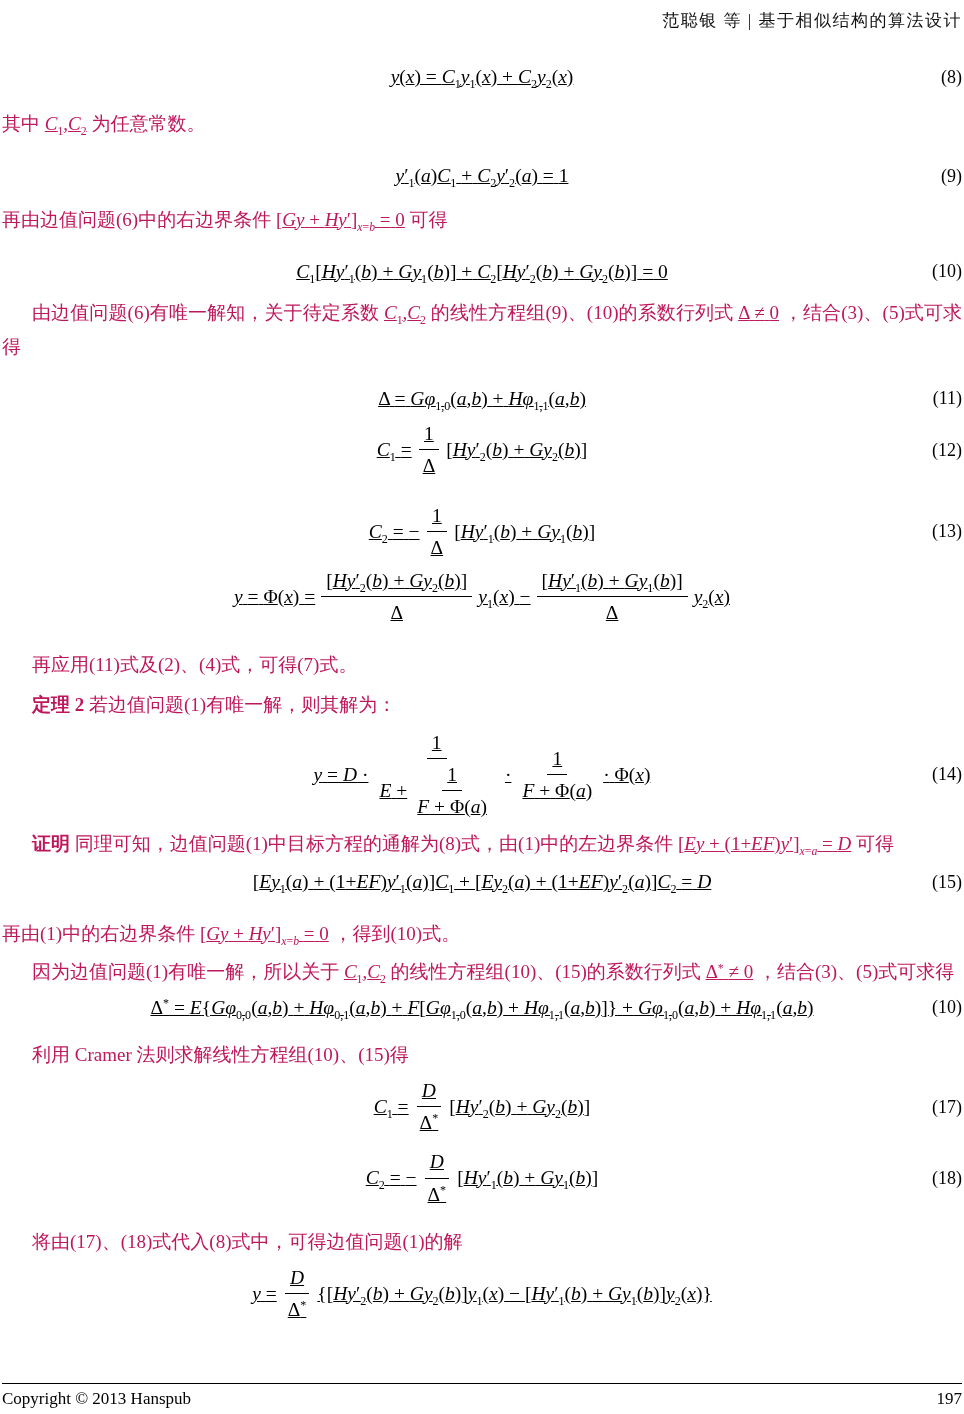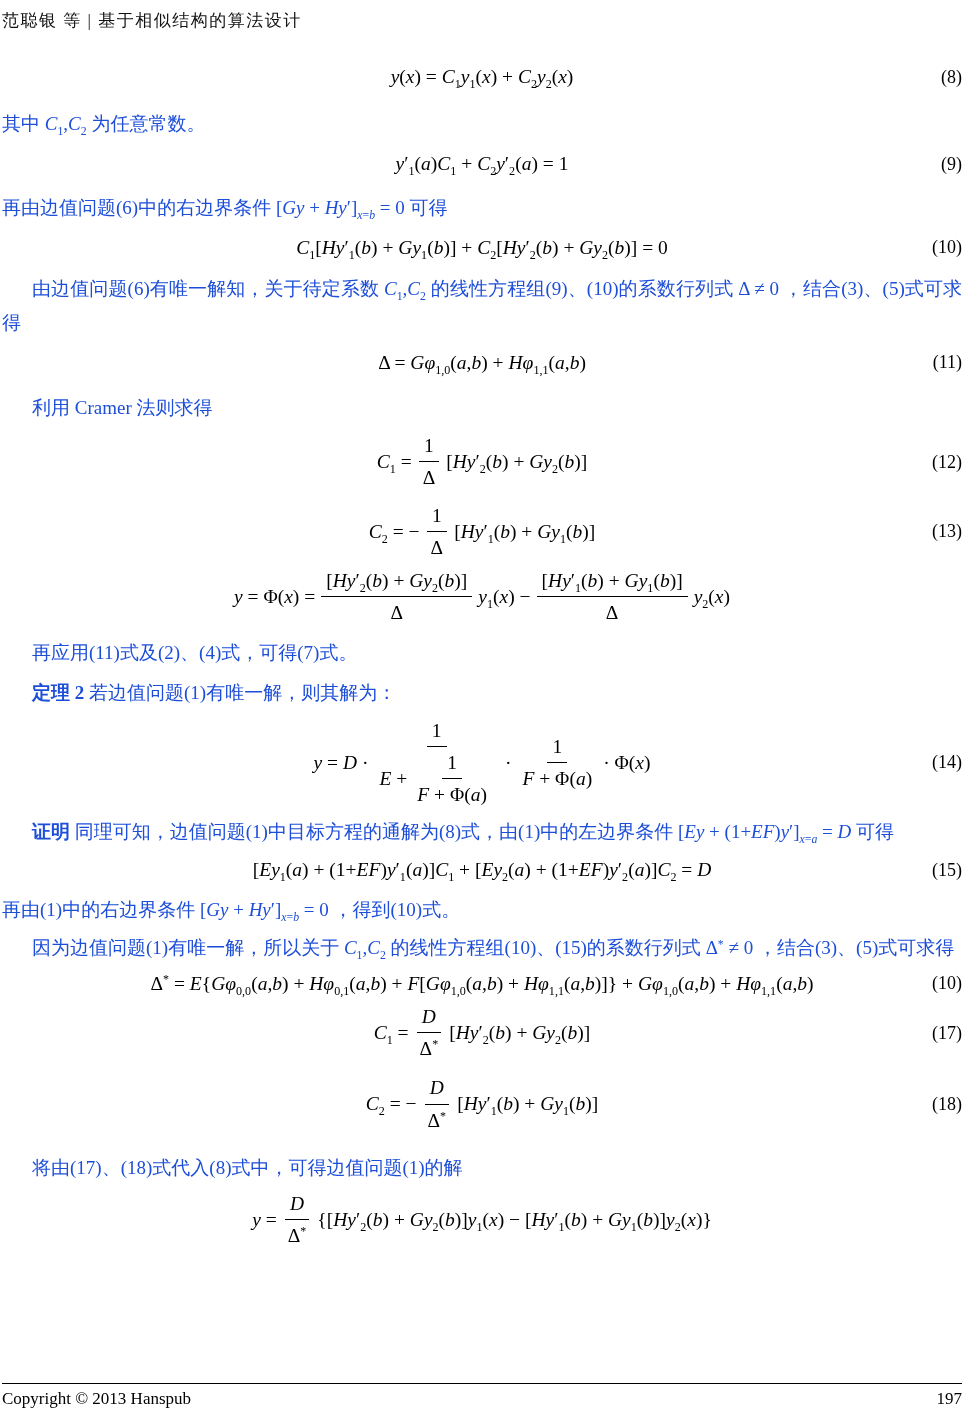--- a/index.html
+++ b/index.html
@@ -4,29 +4,29 @@
 <style>
   html,body { margin:0; padding:0; }
   body {
     width:964px; height:1414px;
     background:#ffffff; color:#000;
     font-family:"Liberation Serif","DejaVu Serif",serif;
     position:relative; overflow:hidden;
   }
   .page { position:relative; width:960px; margin:0 auto; height:100%; }
   .header {
-    text-align:left; padding-top:9px;
+    text-align:right; padding-top:9px;
     font-size:17px; letter-spacing:1.5px; color:#111;
   }
   .para {
     margin:0; font-size:19px; line-height:34px;
-    text-align:justify; color:#1d4ed8;
+    text-align:justify; color:#be185d;
   }
   .indent { text-indent:30px; }
-  .m, .math { font-family:"Liberation Serif","DejaVu Serif",serif; }
+  .m, .math { font-family:"Liberation Serif","DejaVu Serif",serif;text-decoration:underline; }
   .it { font-style:italic; }
   sub, sup { font-size:62%; line-height:0; }
   sub { vertical-align:-0.4em; }
   sup { vertical-align:0.55em; }
   b { font-weight:bold; }
   .eq-row {
     position:relative; display:flex; justify-content:center; align-items:center;
     font-size:19.5px; column-gap:4px; line-height:1.5;
   }
   .eq-num {
@@ -38,21 +38,21 @@
   .frac > .fden { padding:1px 5px 0 5px; text-align:center; }
   .hrow { display:inline-flex; align-items:center; column-gap:3px; }
   .footer {
     position:absolute; left:0; right:0; top:1383px;
     border-top:1px solid #000; padding-top:5px;
     display:flex; justify-content:space-between;
     font-size:17px;
   }
   
   .mt30{margin-top:30px}.mt16{margin-top:16px}.mt14{margin-top:14px}.mt12{margin-top:12px}
-  .mt10{margin-top:10px}.mt8{margin-top:8px}.mt6{margin-top:6px}.mt4{margin-top:4px}.mt0{margin-top:6px}
+  .mt10{margin-top:10px}.mt8{margin-top:20px}.mt6{margin-top:6px}.mt4{margin-top:4px}.mt0{margin-top:6px}
 </style>
 </head>
 <body>
 
 <div class="page">
 
   <div class="header">范聪银 等 | 基于相似结构的算法设计</div>
 
   <div class="eq-row mt30">
     <span class="math"><span class="it">y</span><span class="up">(</span><span class="it">x</span><span class="up">)</span><span class="up"> </span><span class="up">=</span><span class="up"> </span><span class="it">C</span><sub><span class="up">1</span></sub><span class="it">y</span><sub><span class="up">1</span></sub><span class="up">(</span><span class="it">x</span><span class="up">)</span><span class="up"> </span><span class="up">+</span><span class="up"> </span><span class="it">C</span><sub><span class="up">2</span></sub><span class="it">y</span><sub><span class="up">2</span></sub><span class="up">(</span><span class="it">x</span><span class="up">)</span></span>
@@ -74,21 +74,20 @@
     <span class="eq-num">(10)</span>
   </div>
 
   <p class="para indent mt10"><span>由边值问题(6)有唯一解知，关于待定系数 </span><span class="m"><span class="it">C</span><sub><span class="up">1</span></sub><span class="up">,</span><span class="it">C</span><sub><span class="up">2</span></sub></span><span> 的线性方程组(9)、(10)的系数行列式 </span><span class="m"><span class="up">Δ</span><span class="up"> </span><span class="up">≠</span><span class="up"> </span><span class="up">0</span></span><span> ，结合(3)、(5)式可求得</span></p>
 
   <div class="eq-row mt8">
     <span class="math"><span class="up">Δ</span><span class="up"> </span><span class="up">=</span><span class="up"> </span><span class="it">G</span><span class="it">φ</span><sub><span class="up">1</span><span class="up">,</span><span class="up">0</span></sub><span class="up">(</span><span class="it">a</span><span class="up">,</span><span class="it">b</span><span class="up">)</span><span class="up"> </span><span class="up">+</span><span class="up"> </span><span class="it">H</span><span class="it">φ</span><sub><span class="up">1</span><span class="up">,</span><span class="up">1</span></sub><span class="up">(</span><span class="it">a</span><span class="up">,</span><span class="it">b</span><span class="up">)</span></span>
     <span class="eq-num">(11)</span>
   </div>
 
-  <p class="para indent mt14"><span>利用 Cramer 法则求得</span></p>
 
   <div class="eq-row mt6">
     <span class="math"><span class="it">C</span><sub><span class="up">1</span></sub><span class="up"> </span><span class="up">=</span><span class="up"> </span></span>
     <span class="frac">
       <span class="fnum math"><span class="up">1</span></span>
       <span class="fden math"><span class="up">Δ</span></span>
     </span>
     <span class="math"><span class="up">[</span><span class="it">H</span><span class="it">y</span><span class="up">′</span><sub><span class="up">2</span></sub><span class="up">(</span><span class="it">b</span><span class="up">)</span><span class="up"> </span><span class="up">+</span><span class="up"> </span><span class="it">G</span><span class="it">y</span><sub><span class="up">2</span></sub><span class="up">(</span><span class="it">b</span><span class="up">)</span><span class="up">]</span></span>
     <span class="eq-num">(12)</span>
   </div>
@@ -154,20 +153,21 @@
 
   <p class="para mt8"><span>再由(1)中的右边界条件 </span><span class="m"><span class="up">[</span><span class="it">G</span><span class="it">y</span><span class="up"> </span><span class="up">+</span><span class="up"> </span><span class="it">H</span><span class="it">y</span><span class="up">′</span><span class="up">]</span><sub><span class="it">x</span><span class="up">=</span><span class="it">b</span></sub><span class="up"> </span><span class="up">=</span><span class="up"> </span><span class="up">0</span></span><span> ，得到(10)式。</span></p>
 
   <p class="para indent mt4"><span>因为边值问题(1)有唯一解，所以关于 </span><span class="m"><span class="it">C</span><sub><span class="up">1</span></sub><span class="up">,</span><span class="it">C</span><sub><span class="up">2</span></sub></span><span> 的线性方程组(10)、(15)的系数行列式 </span><span class="m"><span class="up">Δ</span><sup><span class="up">*</span></sup><span class="up"> </span><span class="up">≠</span><span class="up"> </span><span class="up">0</span></span><span> ，结合(3)、(5)式可求得</span></p>
 
   <div class="eq-row mt4">
     <span class="math"><span class="up">Δ</span><sup><span class="up">*</span></sup><span class="up"> </span><span class="up">=</span><span class="up"> </span><span class="it">E</span><span class="up">{</span><span class="it">G</span><span class="it">φ</span><sub><span class="up">0</span><span class="up">,</span><span class="up">0</span></sub><span class="up">(</span><span class="it">a</span><span class="up">,</span><span class="it">b</span><span class="up">)</span><span class="up"> </span><span class="up">+</span><span class="up"> </span><span class="it">H</span><span class="it">φ</span><sub><span class="up">0</span><span class="up">,</span><span class="up">1</span></sub><span class="up">(</span><span class="it">a</span><span class="up">,</span><span class="it">b</span><span class="up">)</span><span class="up"> </span><span class="up">+</span><span class="up"> </span><span class="it">F</span><span class="up">[</span><span class="it">G</span><span class="it">φ</span><sub><span class="up">1</span><span class="up">,</span><span class="up">0</span></sub><span class="up">(</span><span class="it">a</span><span class="up">,</span><span class="it">b</span><span class="up">)</span><span class="up"> </span><span class="up">+</span><span class="up"> </span><span class="it">H</span><span class="it">φ</span><sub><span class="up">1</span><span class="up">,</span><span class="up">1</span></sub><span class="up">(</span><span class="it">a</span><span class="up">,</span><span class="it">b</span><span class="up">)</span><span class="up">]</span><span class="up">}</span><span class="up"> </span><span class="up">+</span><span class="up"> </span><span class="it">G</span><span class="it">φ</span><sub><span class="up">1</span><span class="up">,</span><span class="up">0</span></sub><span class="up">(</span><span class="it">a</span><span class="up">,</span><span class="it">b</span><span class="up">)</span><span class="up"> </span><span class="up">+</span><span class="up"> </span><span class="it">H</span><span class="it">φ</span><sub><span class="up">1</span><span class="up">,</span><span class="up">1</span></sub><span class="up">(</span><span class="it">a</span><span class="up">,</span><span class="it">b</span><span class="up">)</span></span>
     <span class="eq-num">(10)</span>
   </div>
 
+  <p class="para indent mt16"><span>利用 Cramer 法则求解线性方程组(10)、(15)得</span></p>
 
   <div class="eq-row mt4">
     <span class="math"><span class="it">C</span><sub><span class="up">1</span></sub><span class="up"> </span><span class="up">=</span><span class="up"> </span></span>
     <span class="frac">
       <span class="fnum math"><span class="it">D</span></span>
       <span class="fden math"><span class="up">Δ</span><sup><span class="up">*</span></sup></span>
     </span>
     <span class="math"><span class="up">[</span><span class="it">H</span><span class="it">y</span><span class="up">′</span><sub><span class="up">2</span></sub><span class="up">(</span><span class="it">b</span><span class="up">)</span><span class="up"> </span><span class="up">+</span><span class="up"> </span><span class="it">G</span><span class="it">y</span><sub><span class="up">2</span></sub><span class="up">(</span><span class="it">b</span><span class="up">)</span><span class="up">]</span></span>
     <span class="eq-num">(17)</span>
   </div>

